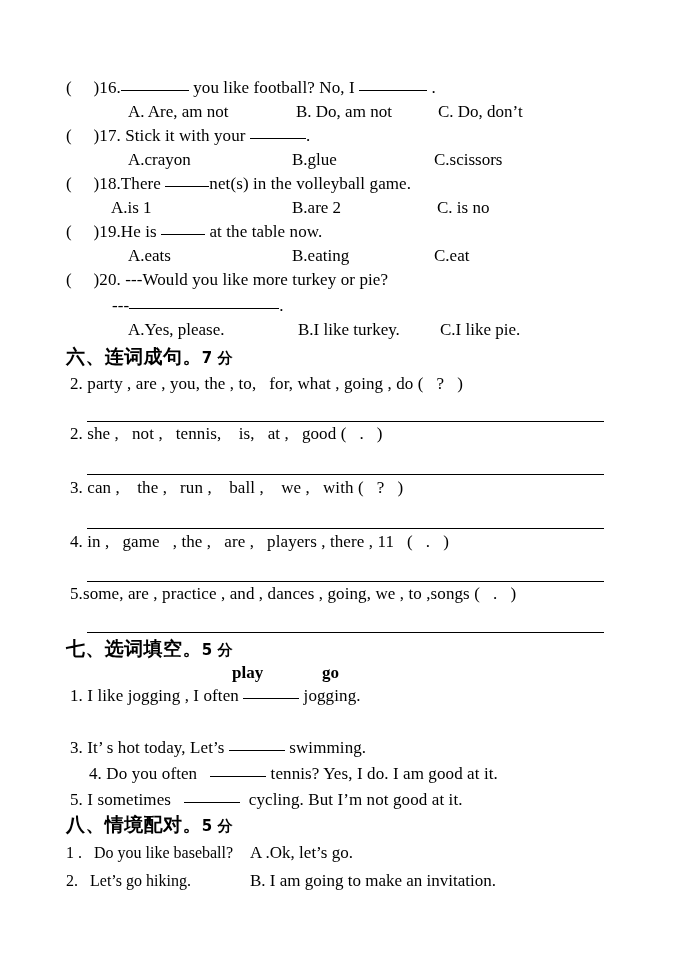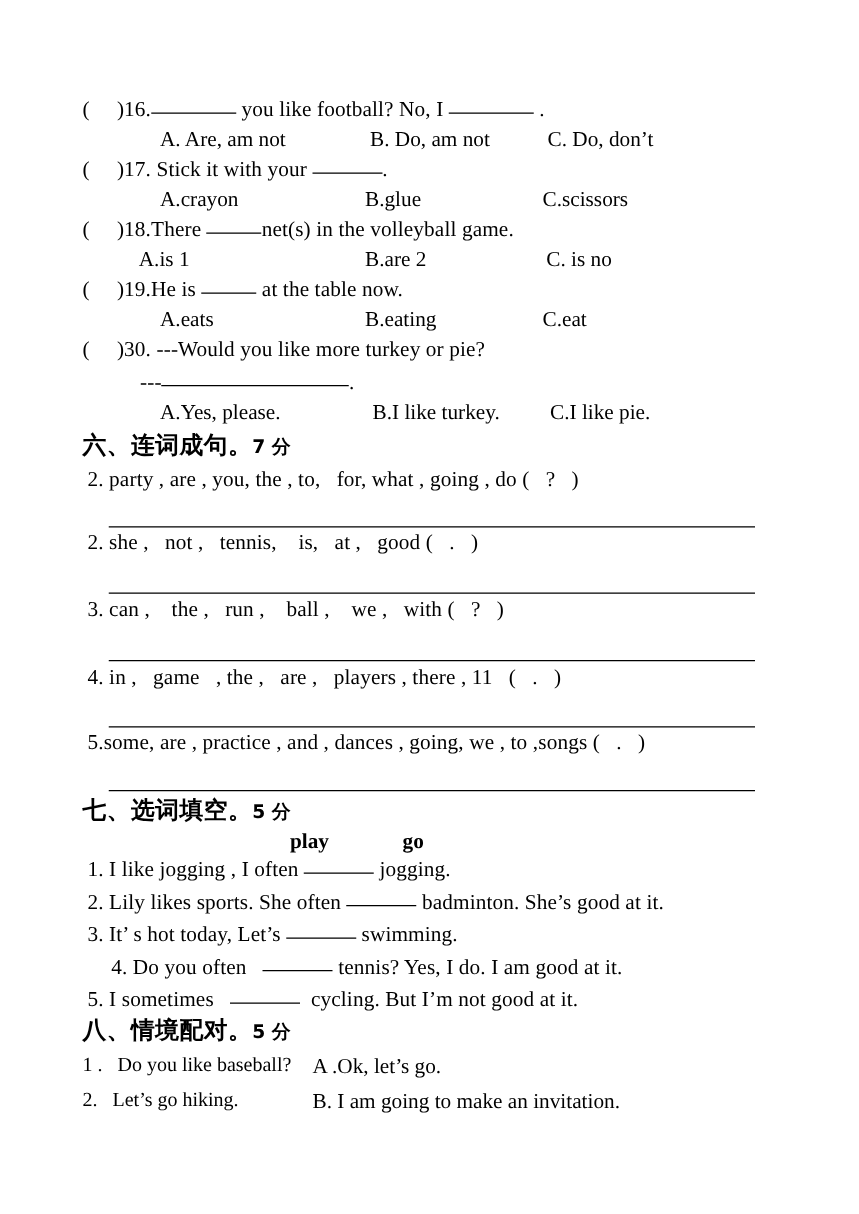--- a/index.html
+++ b/index.html
@@ -124,21 +124,21 @@
   <div class="row q" style="top:174px;"><span>(     )</span><span>18.</span><span>There </span><span class="blank b-sm"></span><span>net(s) in the volleyball game.</span></div>
   <div class="opt-line" style="top:198px; left:111px;">A.is 1</div>
   <div class="opt-line" style="top:198px; left:292px;">B.are 2</div>
   <div class="opt-line" style="top:198px; left:437px;">C. is no</div>
 
   <div class="row q" style="top:222px;"><span>(     )</span><span>19.</span><span>He is </span><span class="blank b-sm"></span><span> at the table now.</span></div>
   <div class="opt-line" style="top:246px; left:128px;">A.eats</div>
   <div class="opt-line" style="top:246px; left:292px;">B.eating</div>
   <div class="opt-line" style="top:246px; left:434px;">C.eat</div>
 
-  <div class="row q" style="top:270px;"><span>(     )</span><span>30.</span><span> ---Would you like more turkey or pie?</span></div>
+  <div class="row q" style="top:270px;"><span>(     )</span><span>20.</span><span> ---Would you like more turkey or pie?</span></div>
   <div class="row" style="top:296px; left:112px;"><span>---</span><span class="blank b-xl"></span><span>.</span></div>
   <div class="opt-line" style="top:320px; left:128px;text-align:center;">A.Yes, please.</div>
   <div class="opt-line" style="top:320px; left:298px;">B.I like turkey.</div>
   <div class="opt-line" style="top:320px; left:440px;">C.I like pie.</div>
 
   <div class="heading" style="top:345px;"><span>六、连词成句。</span><span class="score">7 分</span></div>
 
   <div class="row" style="top:374px; left:70px;">2. party , are , you, the , to,   for, what , going , do (   ?   )</div>
   <div class="rule" style="top:421px;"></div>
 
@@ -154,21 +154,20 @@
   <div class="row" style="top:584px; left:70px;">5.some, are , practice , and , dances , going, we , to ,songs (   .   )</div>
   <div class="rule" style="top:632px;"></div>
 
   <div class="heading" style="top:637px;"><span>七、选词填空。</span><span class="score">5 分</span></div>
 
   <div class="wordbank" style="top:663px; left:232px;">play</div>
   <div class="wordbank" style="top:663px; left:322px;">go</div>
 
   <div class="row" style="top:686px; left:70px;"><span>1. I like jogging , I often </span><span class="blank b-md"></span><span> jogging.</span></div>
 
-  <div class="row" style="top:712px; left:70px;"><span>2. Lily likes sports. She often </span><span class="blank b-md"></span><span> badminton. She’s good at it.</span></div>
 
   <div class="row" style="top:738px; left:70px;"><span>3. It’ s hot today, Let’s </span><span class="blank b-md"></span><span> swimming.</span></div>
 
   <div class="row" style="top:764px; left:70px;margin-left:19px;"><span>4. Do you often   </span><span class="blank b-md"></span><span> tennis? Yes, I do. I am good at it.</span></div>
 
   <div class="row" style="top:790px; left:70px;"><span>5. I sometimes   </span><span class="blank b-md"></span><span>  cycling. But I’m not good at it.</span></div>
 
   <div class="heading" style="top:813px;"><span>八、情境配对。</span><span class="score">5 分</span></div>
 
   <div class="match-left" style="top:843px;">1 .   Do you like baseball?</div>

